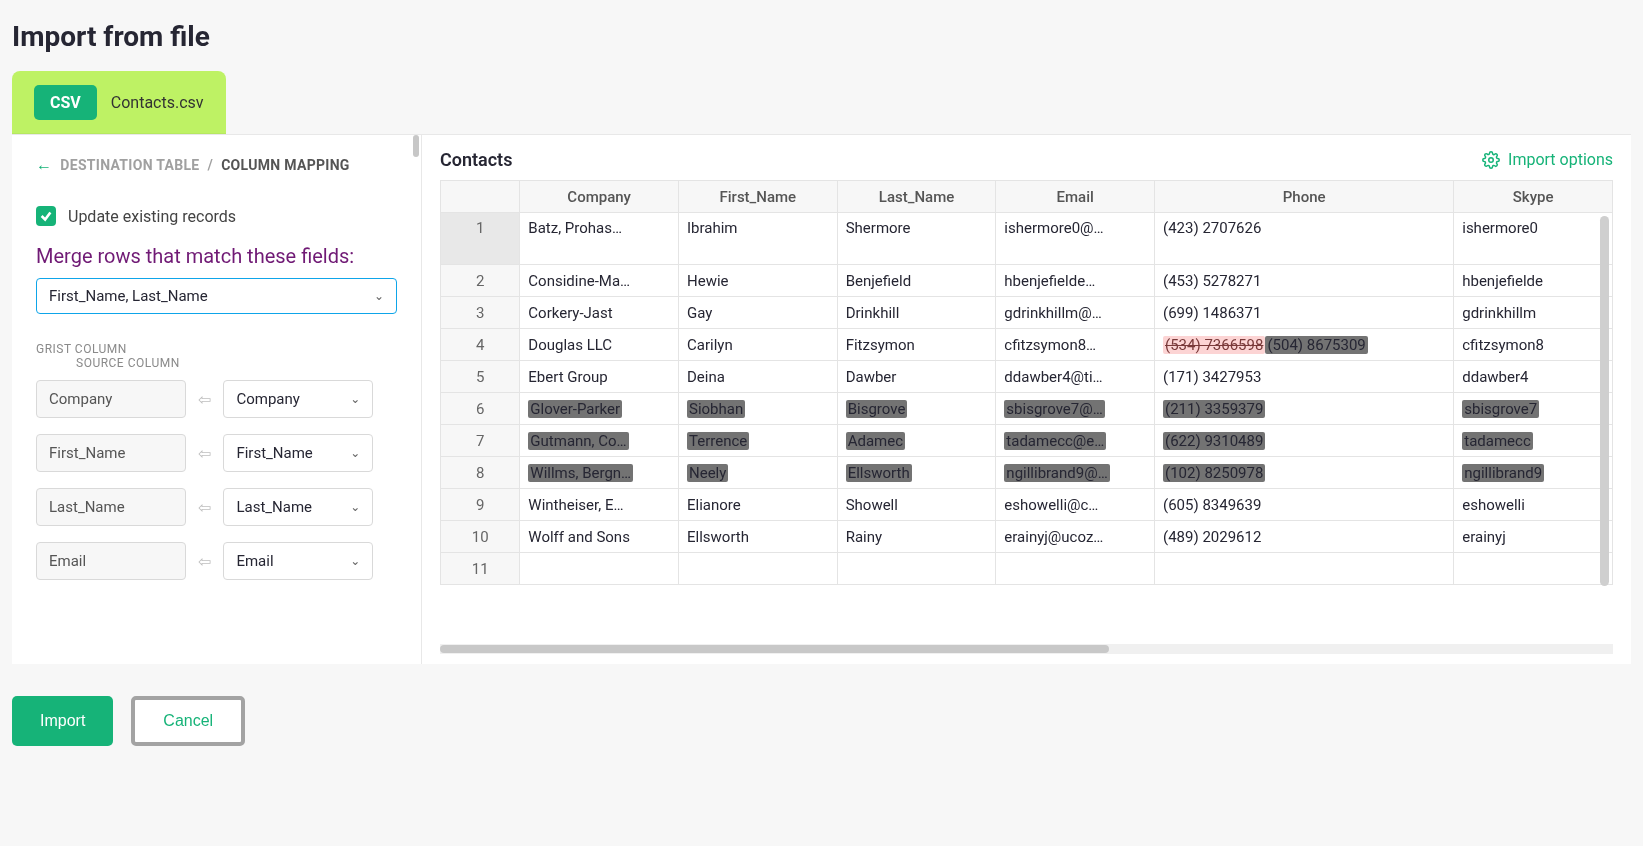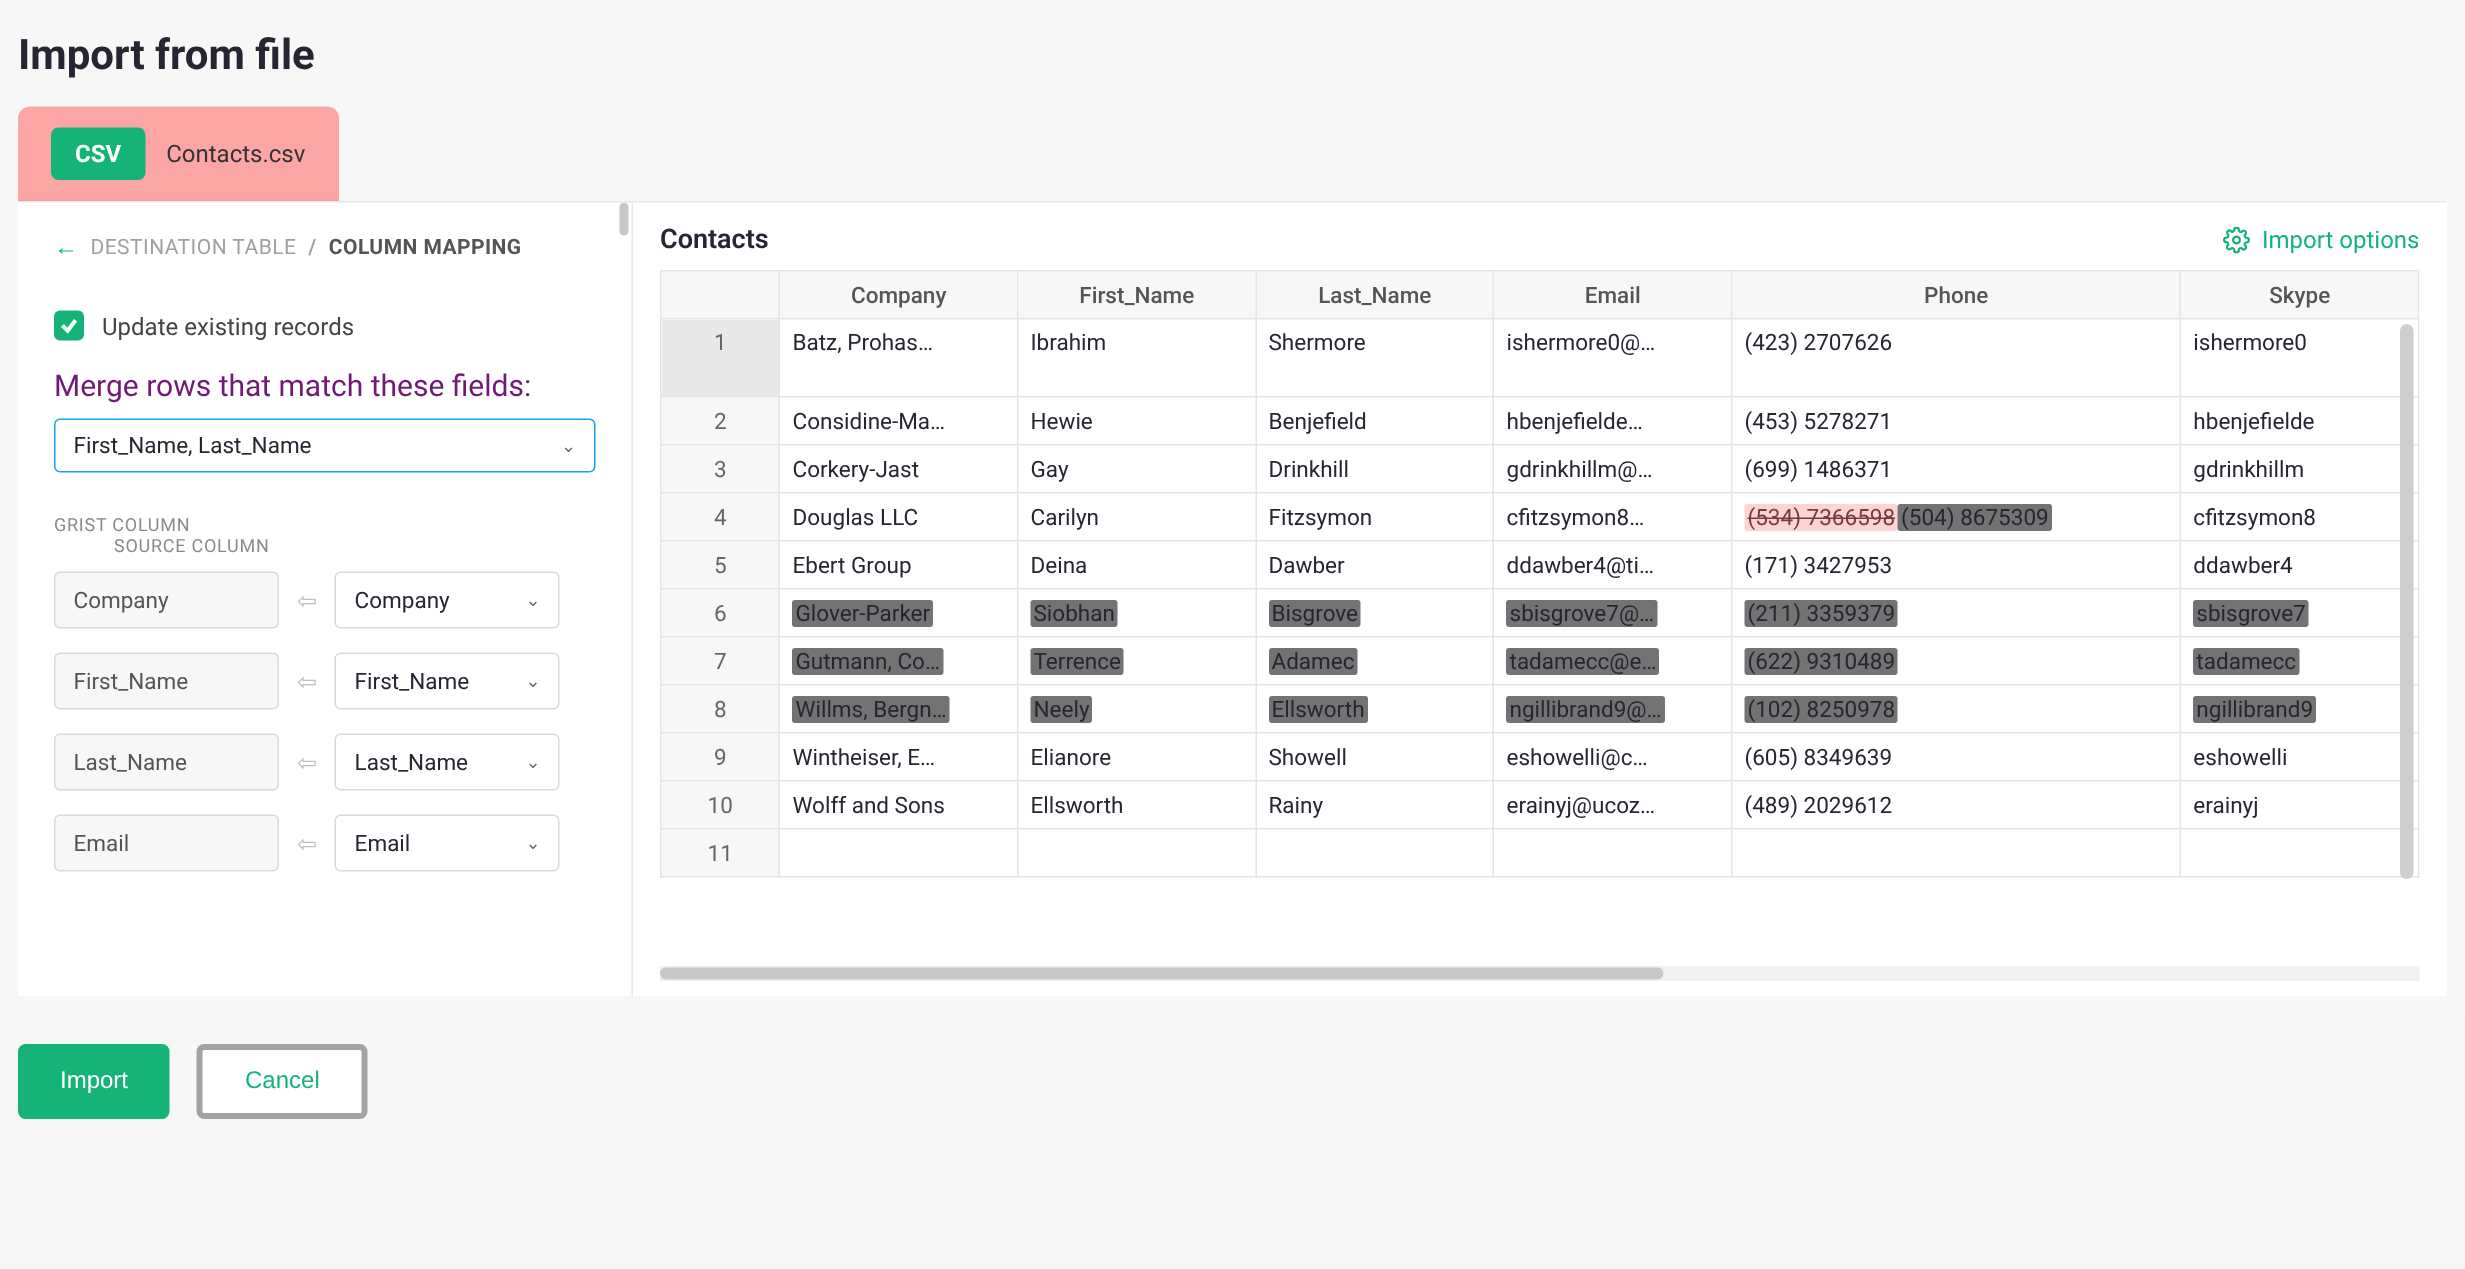--- a/index.html
+++ b/index.html
@@ -19,21 +19,21 @@
     font-size: 28px;
     font-weight: 700;
     color: #262633;
     margin-bottom: 18px;
   }
   .tabbar {
     display: flex;
     align-items: flex-end;
   }
   .tab {
-    background: #fca5a5;
+    background: #bef264;
     border-radius: 8px 8px 0 0;
     padding: 14px 22px;
     display: flex;
     align-items: center;
     gap: 14px;
     box-shadow: 0 -1px 0 rgba(0,0,0,0.04) inset;
   }
   .csv-badge {
     background: #16b378;
     color: #fff;
@@ -78,21 +78,21 @@
     font-size: 14px;
     color: #8a8a8a;
     margin-bottom: 32px;
     font-weight: 600;
     letter-spacing: .3px;
   }
   .breadcrumb .arrow-left {
     color: #16b378;
     font-size: 16px;
   }
-  .breadcrumb .crumb-dest { color: #a0a0a0; font-weight:400; }
+  .breadcrumb .crumb-dest { color: #a0a0a0; font-weight:700; }
   .breadcrumb .crumb-sep { color: #a0a0a0; }
   .breadcrumb .crumb-cur { color: #555; font-weight: 700; }
   .check-row {
     display: flex;
     align-items: center;
     gap: 12px;
     margin-bottom: 18px;
   }
   .checkbox {
     width: 20px; height: 20px;

